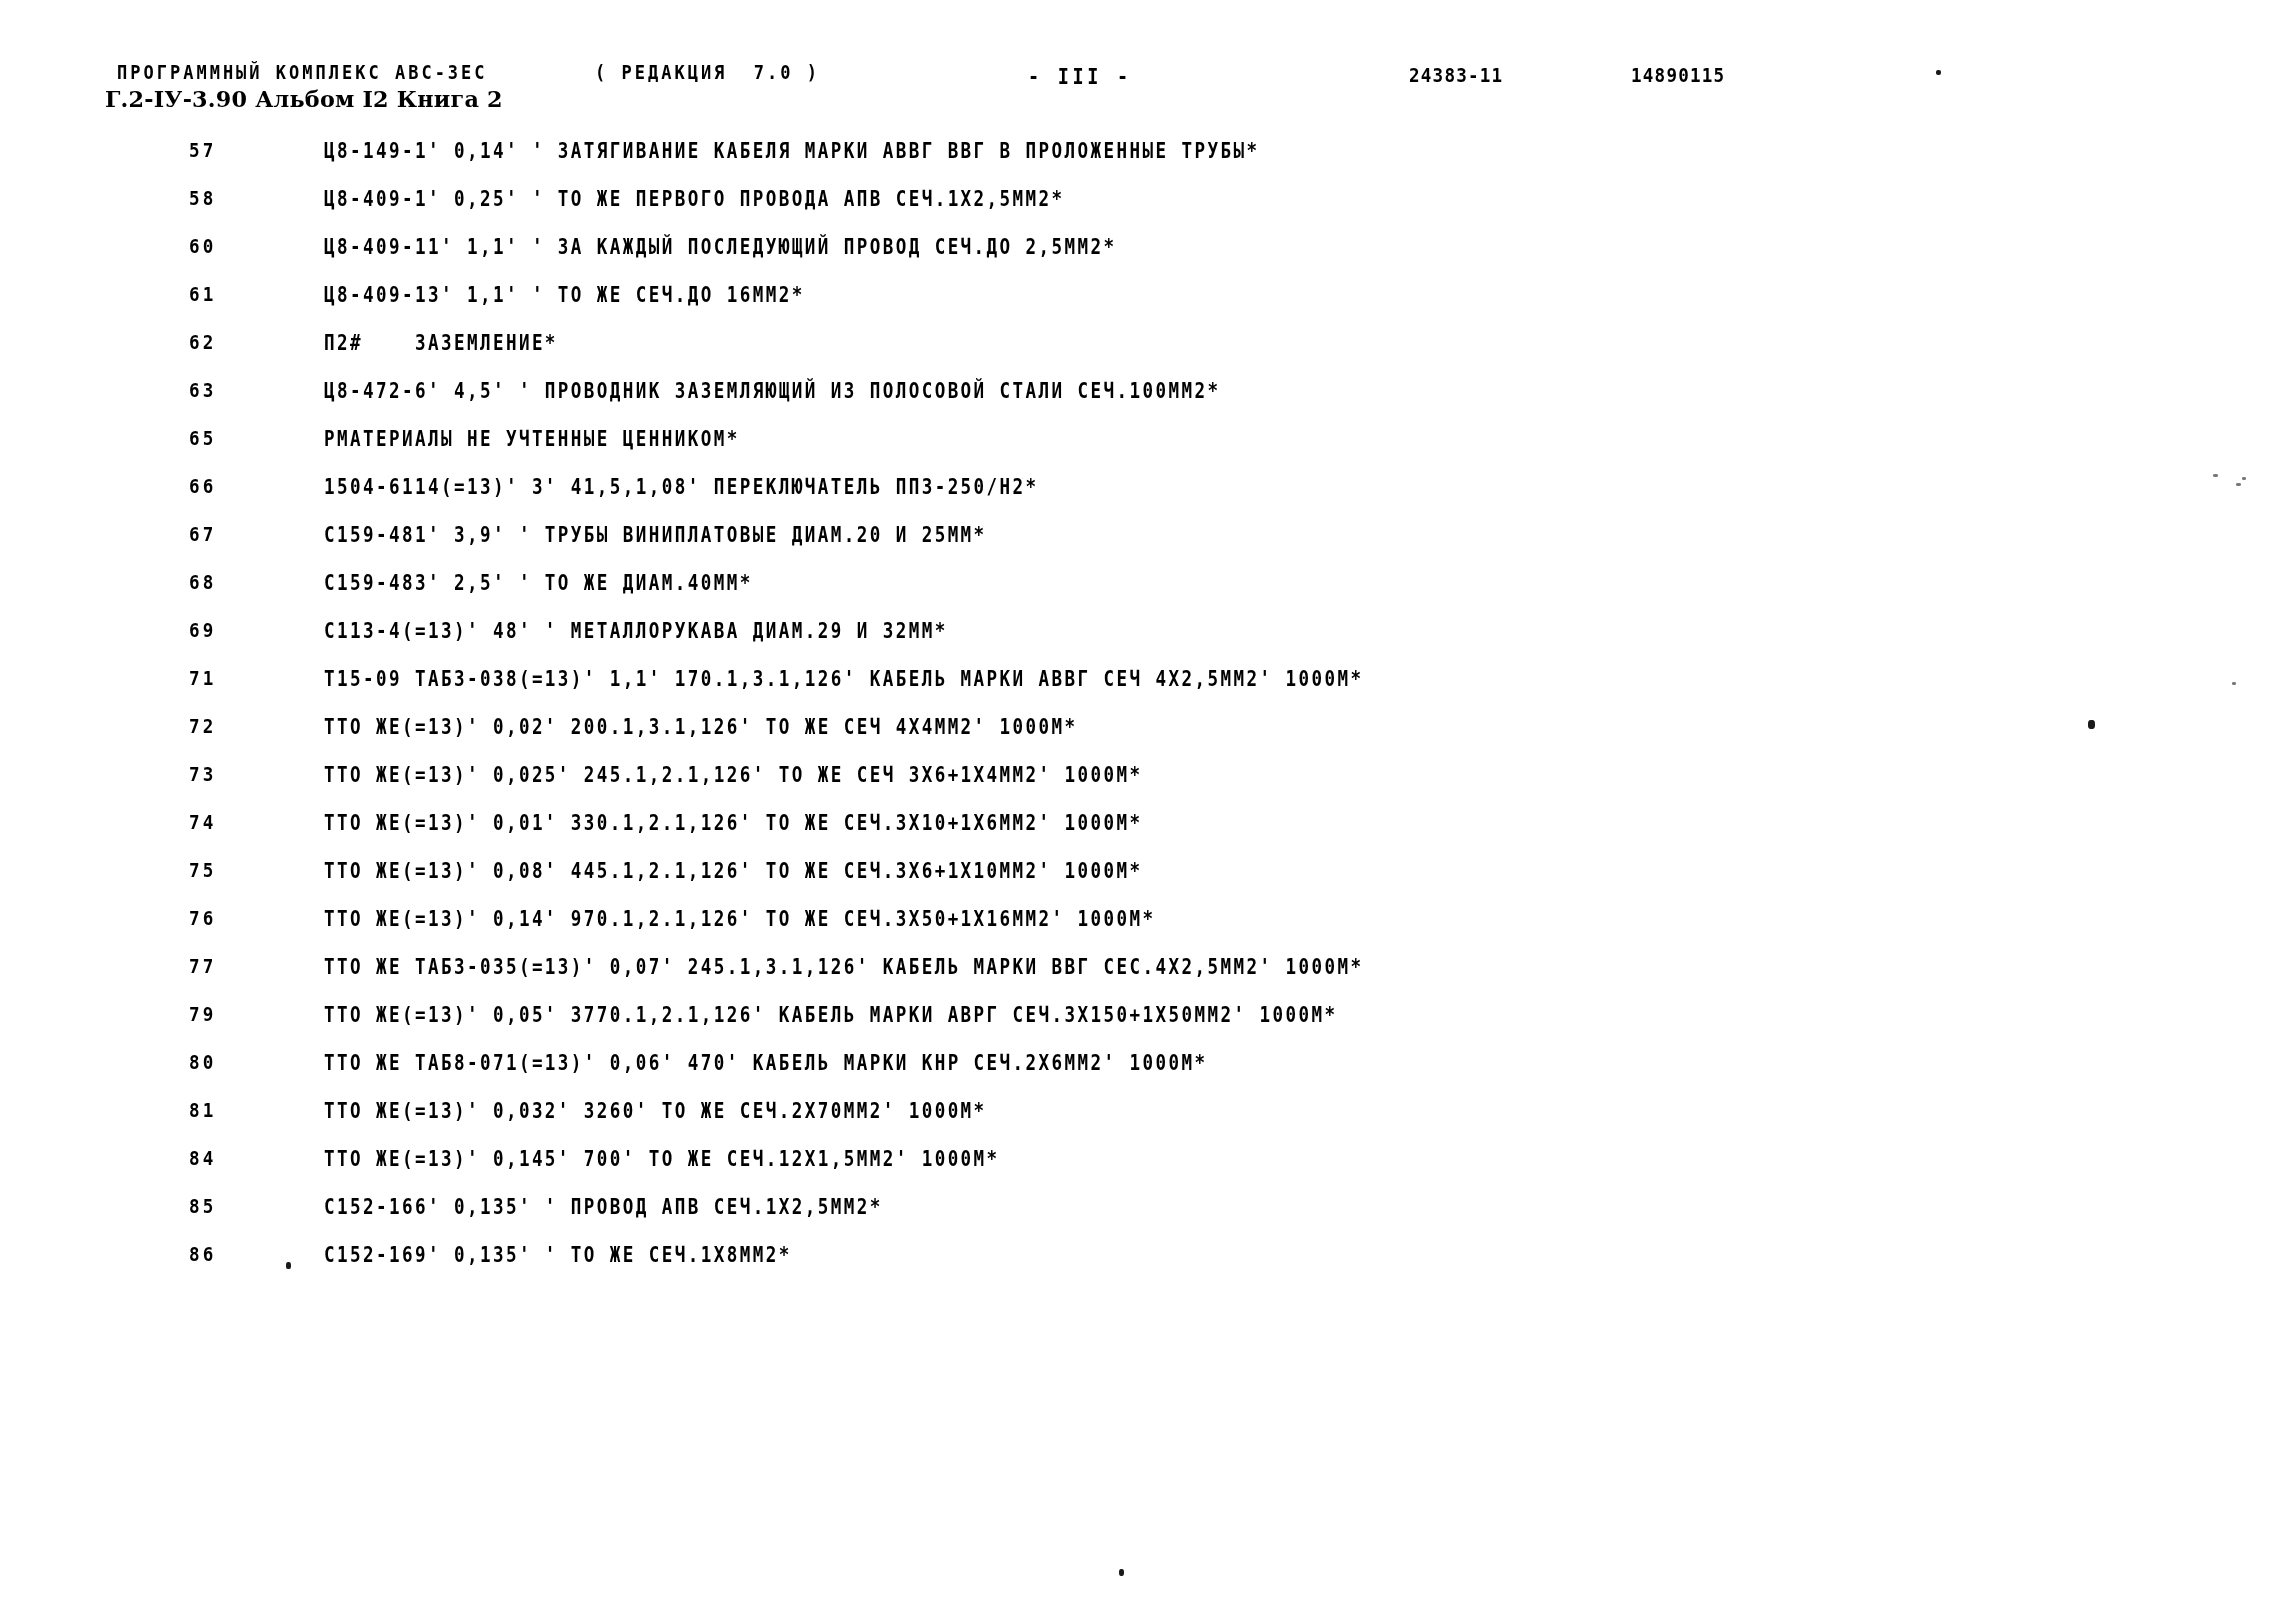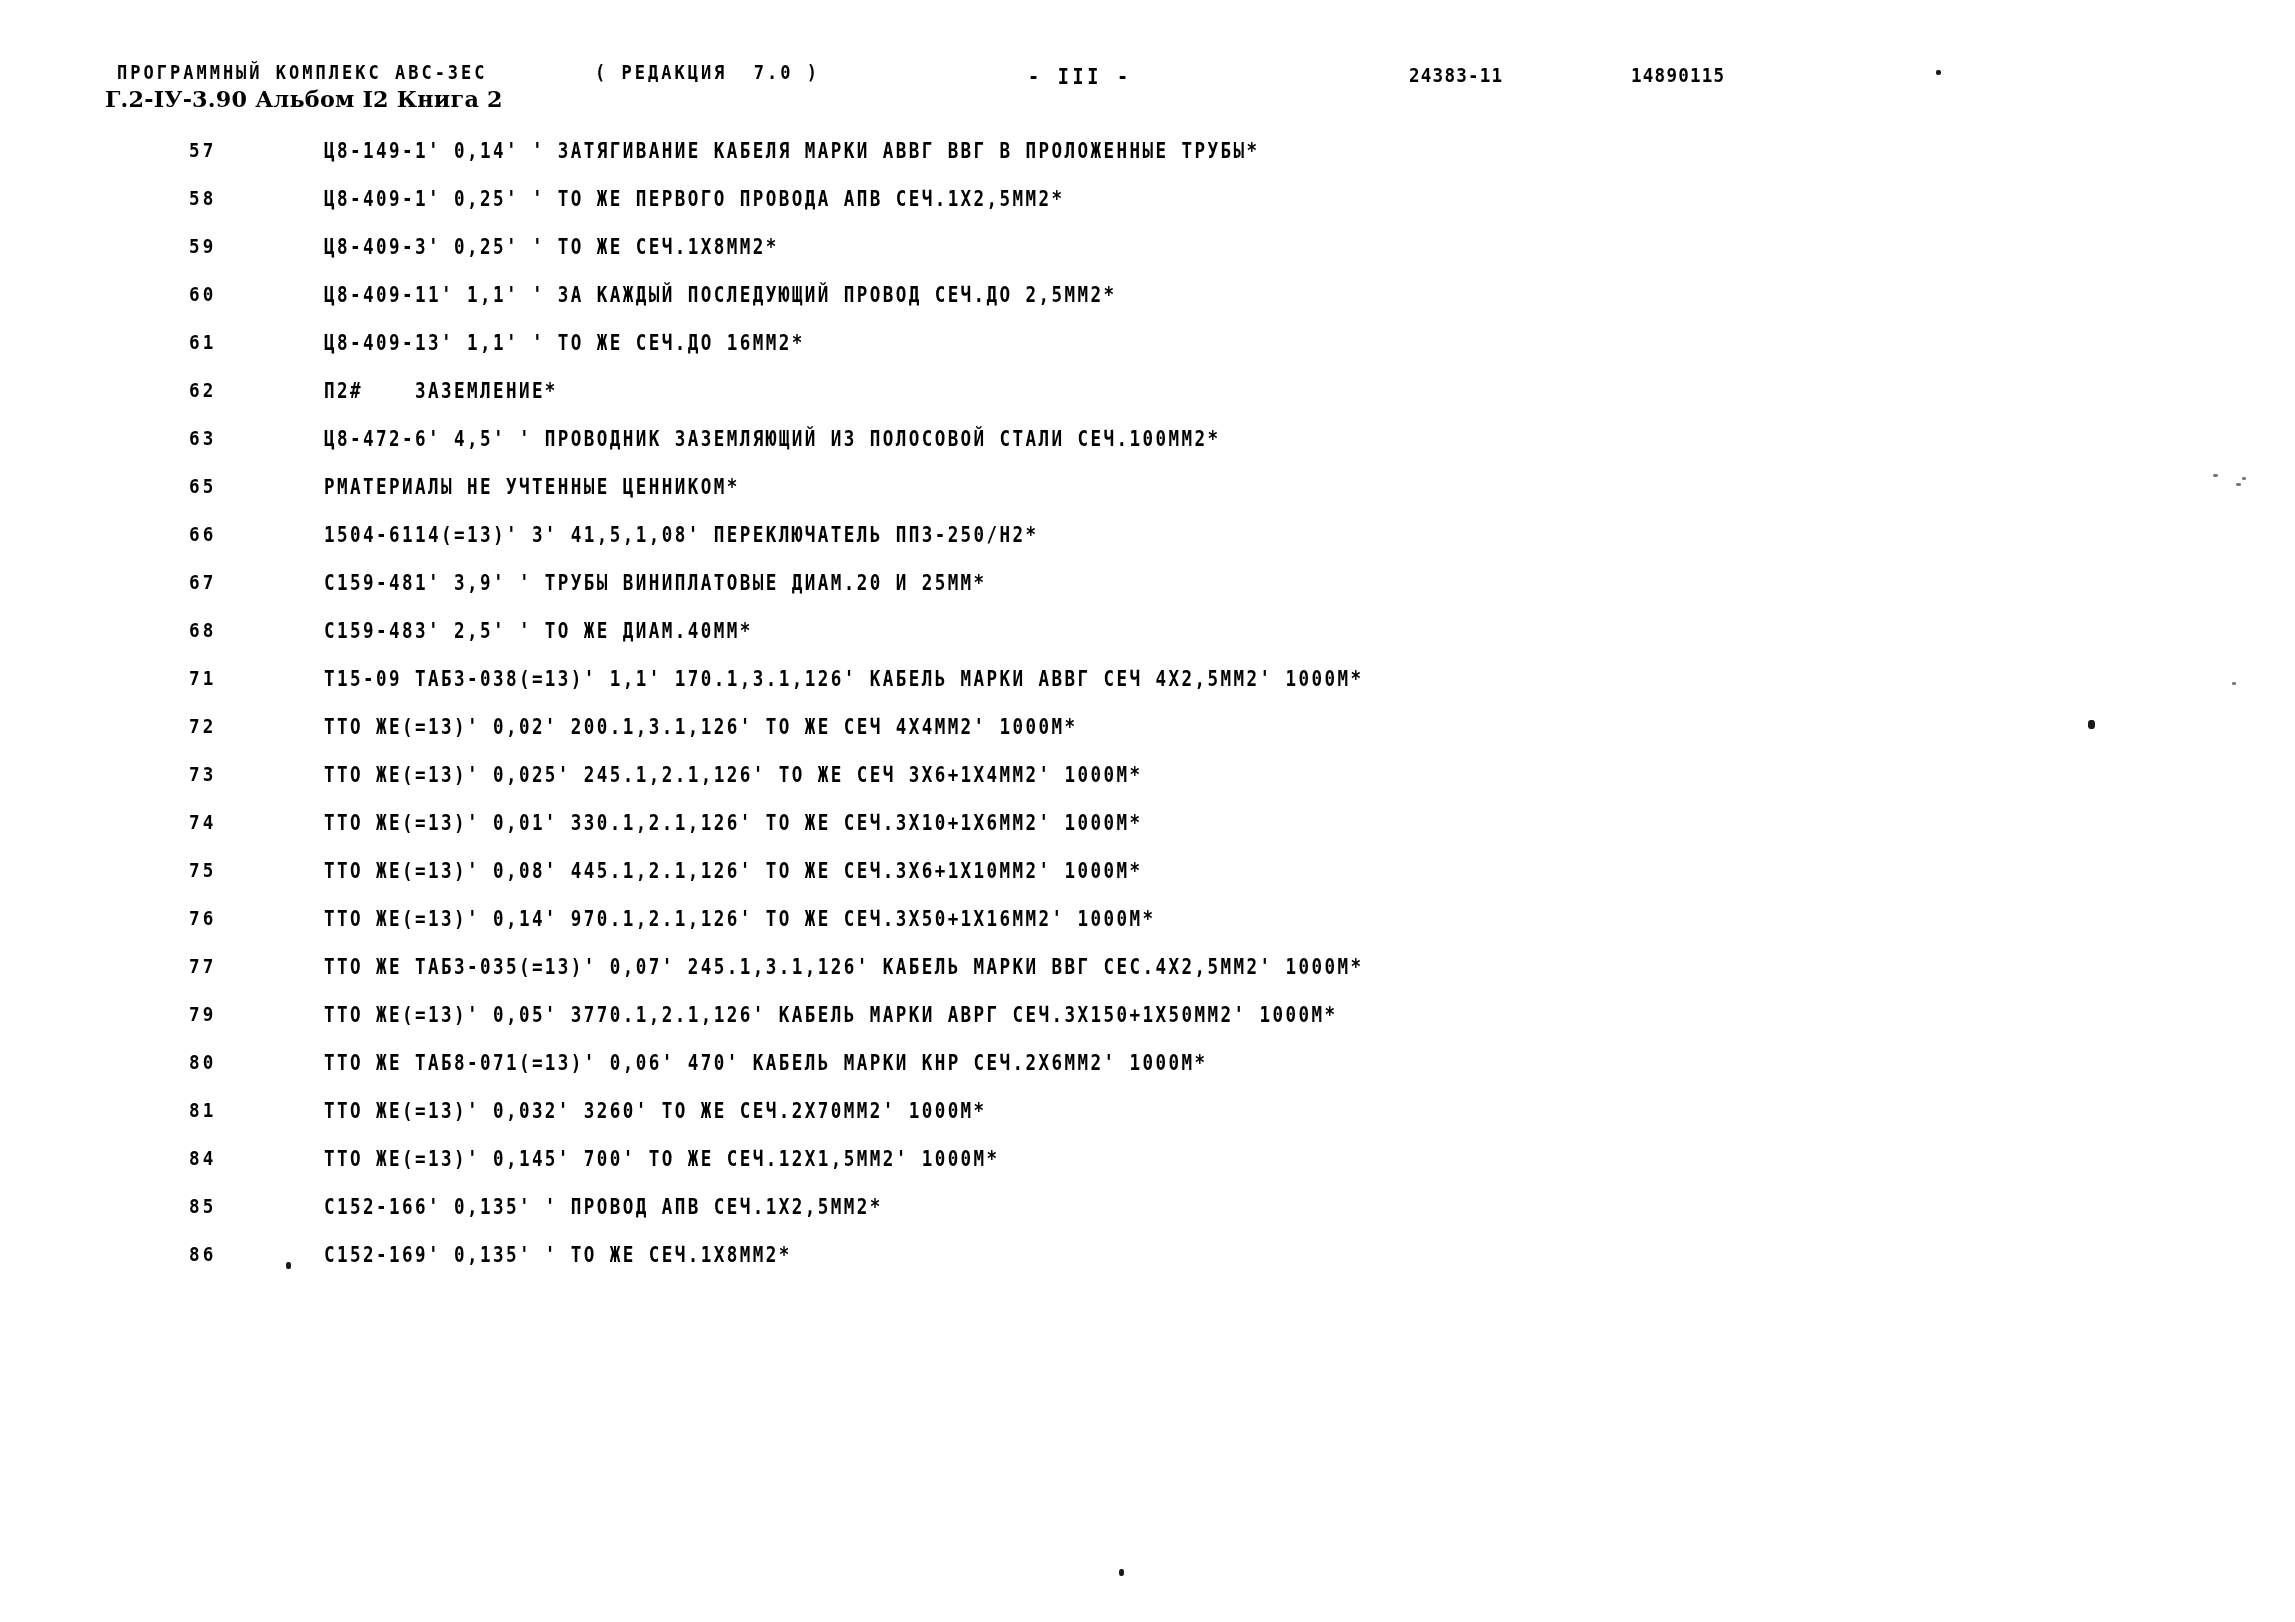--- a/index.html
+++ b/index.html
@@ -176,24 +176,20 @@
   <div class="rows" id="rows-container">
       <div class="row">
         <div class="row-num">57</div>
         <div class="row-text">Ц8-149-1' 0,14' ' ЗАТЯГИВАНИЕ КАБЕЛЯ МАРКИ АВВГ ВВГ В ПРОЛОЖЕННЫЕ ТРУБЫ*</div>
       </div>
       <div class="row">
         <div class="row-num">58</div>
         <div class="row-text">Ц8-409-1' 0,25' ' ТО ЖЕ ПЕРВОГО ПРОВОДА АПВ СЕЧ.1Х2,5ММ2*</div>
       </div>
       <div class="row">
-        <div class="row-num">59</div>
-        <div class="row-text">Ц8-409-3' 0,25' ' ТО ЖЕ СЕЧ.1Х8ММ2*</div>
-      </div>
-      <div class="row">
         <div class="row-num">60</div>
         <div class="row-text">Ц8-409-11' 1,1' ' ЗА КАЖДЫЙ ПОСЛЕДУЮЩИЙ ПРОВОД СЕЧ.ДО 2,5ММ2*</div>
       </div>
       <div class="row">
         <div class="row-num">61</div>
         <div class="row-text">Ц8-409-13' 1,1' ' ТО ЖЕ СЕЧ.ДО 16ММ2*</div>
       </div>
       <div class="row">
         <div class="row-num">62</div>
         <div class="row-text">П2#    ЗАЗЕМЛЕНИЕ*</div>
@@ -210,20 +206,24 @@
         <div class="row-num">66</div>
         <div class="row-text">1504-6114(=13)' 3' 41,5,1,08' ПЕРЕКЛЮЧАТЕЛЬ ПП3-250/Н2*</div>
       </div>
       <div class="row">
         <div class="row-num">67</div>
         <div class="row-text">С159-481' 3,9' ' ТРУБЫ ВИНИПЛАТОВЫЕ ДИАМ.20 И 25ММ*</div>
       </div>
       <div class="row">
         <div class="row-num">68</div>
         <div class="row-text">С159-483' 2,5' ' ТО ЖЕ ДИАМ.40ММ*</div>
+      </div>
+      <div class="row">
+        <div class="row-num">69</div>
+        <div class="row-text">С113-4(=13)' 48' ' МЕТАЛЛОРУКАВА ДИАМ.29 И 32ММ*</div>
       </div>
       <div class="row">
         <div class="row-num">71</div>
         <div class="row-text">Т15-09 ТАБ3-038(=13)' 1,1' 170.1,3.1,126' КАБЕЛЬ МАРКИ АВВГ СЕЧ 4Х2,5ММ2' 1000М*</div>
       </div>
       <div class="row">
         <div class="row-num">72</div>
         <div class="row-text">ТТО ЖЕ(=13)' 0,02' 200.1,3.1,126' ТО ЖЕ СЕЧ 4Х4ММ2' 1000М*</div>
       </div>
       <div class="row">

